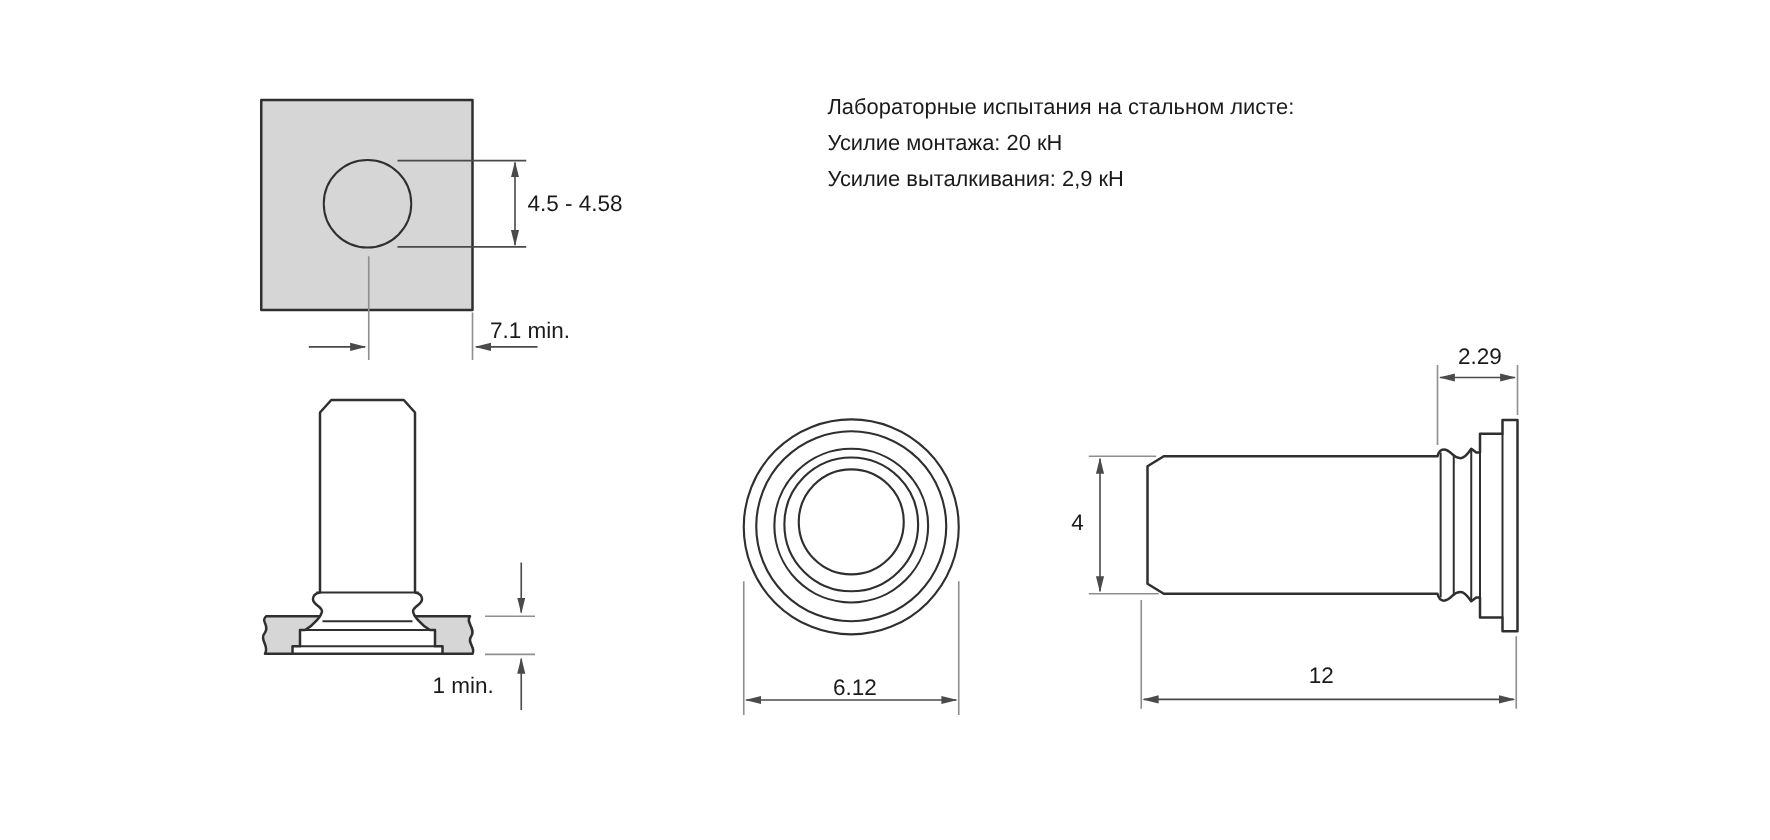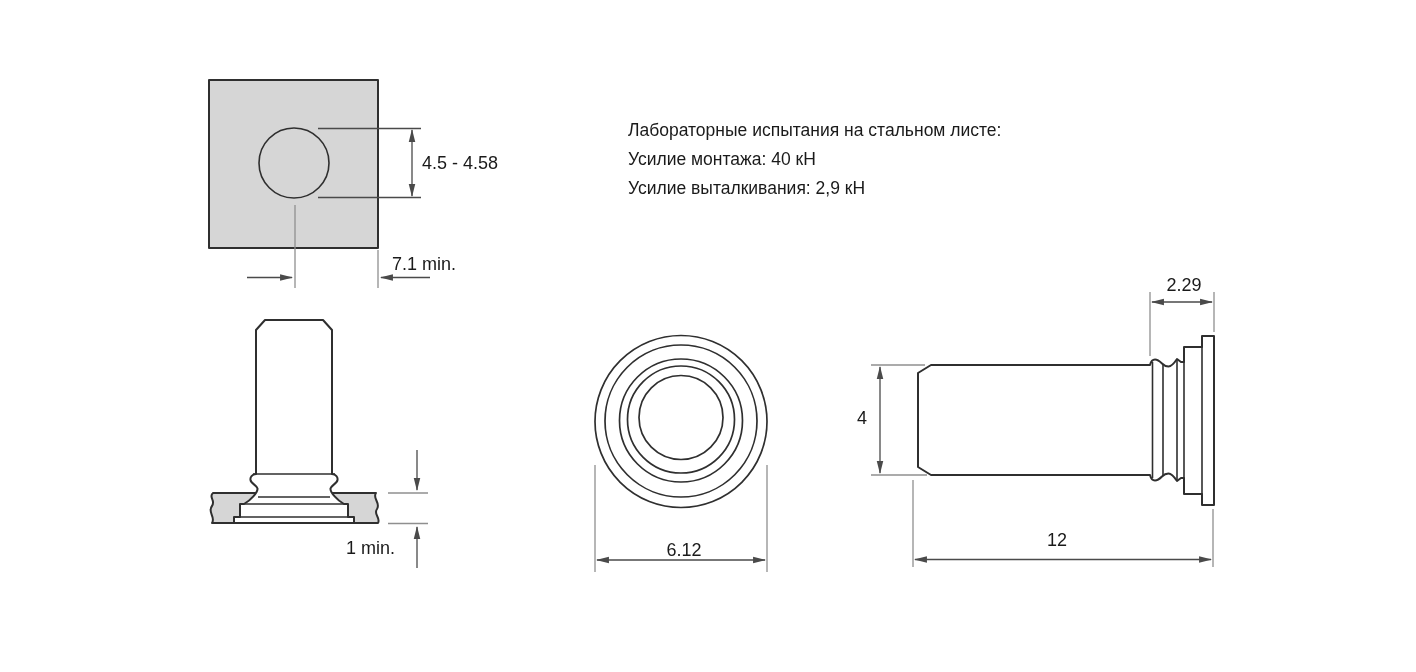--- a/index.html
+++ b/index.html
@@ -19,27 +19,26 @@
   .circ   { stroke: #2f2f2f; stroke-width: 1.7; fill: none; }
   .dim    { stroke: #4a4a4a; stroke-width: 1.3; fill: none; }
   .ext    { stroke: #8f8f8f; stroke-width: 1.3; fill: none; }
   .dimtext {
     font-family: "Liberation Sans", sans-serif;
     font-size: 18px;
     fill: #1a1a1a;
   }
   .notes {
     position: absolute;
-    left: 628px;
+    left: 662px;
     top: 71px;
     font-size: 17.5px;
     line-height: 29px;
     color: #1a1a1a;
     white-space: nowrap;
-    margin-top: 45px;
   }
   .notes p { margin: 0; }
 </style>
 </head>
 <body>
 
 <div id="canvas">
 
   <svg width="1416" height="672" viewBox="0 0 1416 672">
     <defs>
@@ -151,17 +150,17 @@
         <line x1="913" y1="480" x2="913" y2="567" class="ext"></line>
         <line x1="1213" y1="509" x2="1213" y2="567" class="ext"></line>
         <line x1="915" y1="559.5" x2="1211" y2="559.5" class="dim" marker-start="url(#arr)" marker-end="url(#arr)"></line>
         <text x="1057" y="546" text-anchor="middle" class="dimtext">12</text>
       </g>
     </g>
   </svg>
 
   <div class="notes">
     <p>Лабораторные испытания на стальном листе:</p>
-    <p>Усилие монтажа: 40 кН</p>
+    <p>Усилие монтажа: 20 кН</p>
     <p>Усилие выталкивания: 2,9 кН</p>
   </div>
 
 </div>
 
 </body></html>

